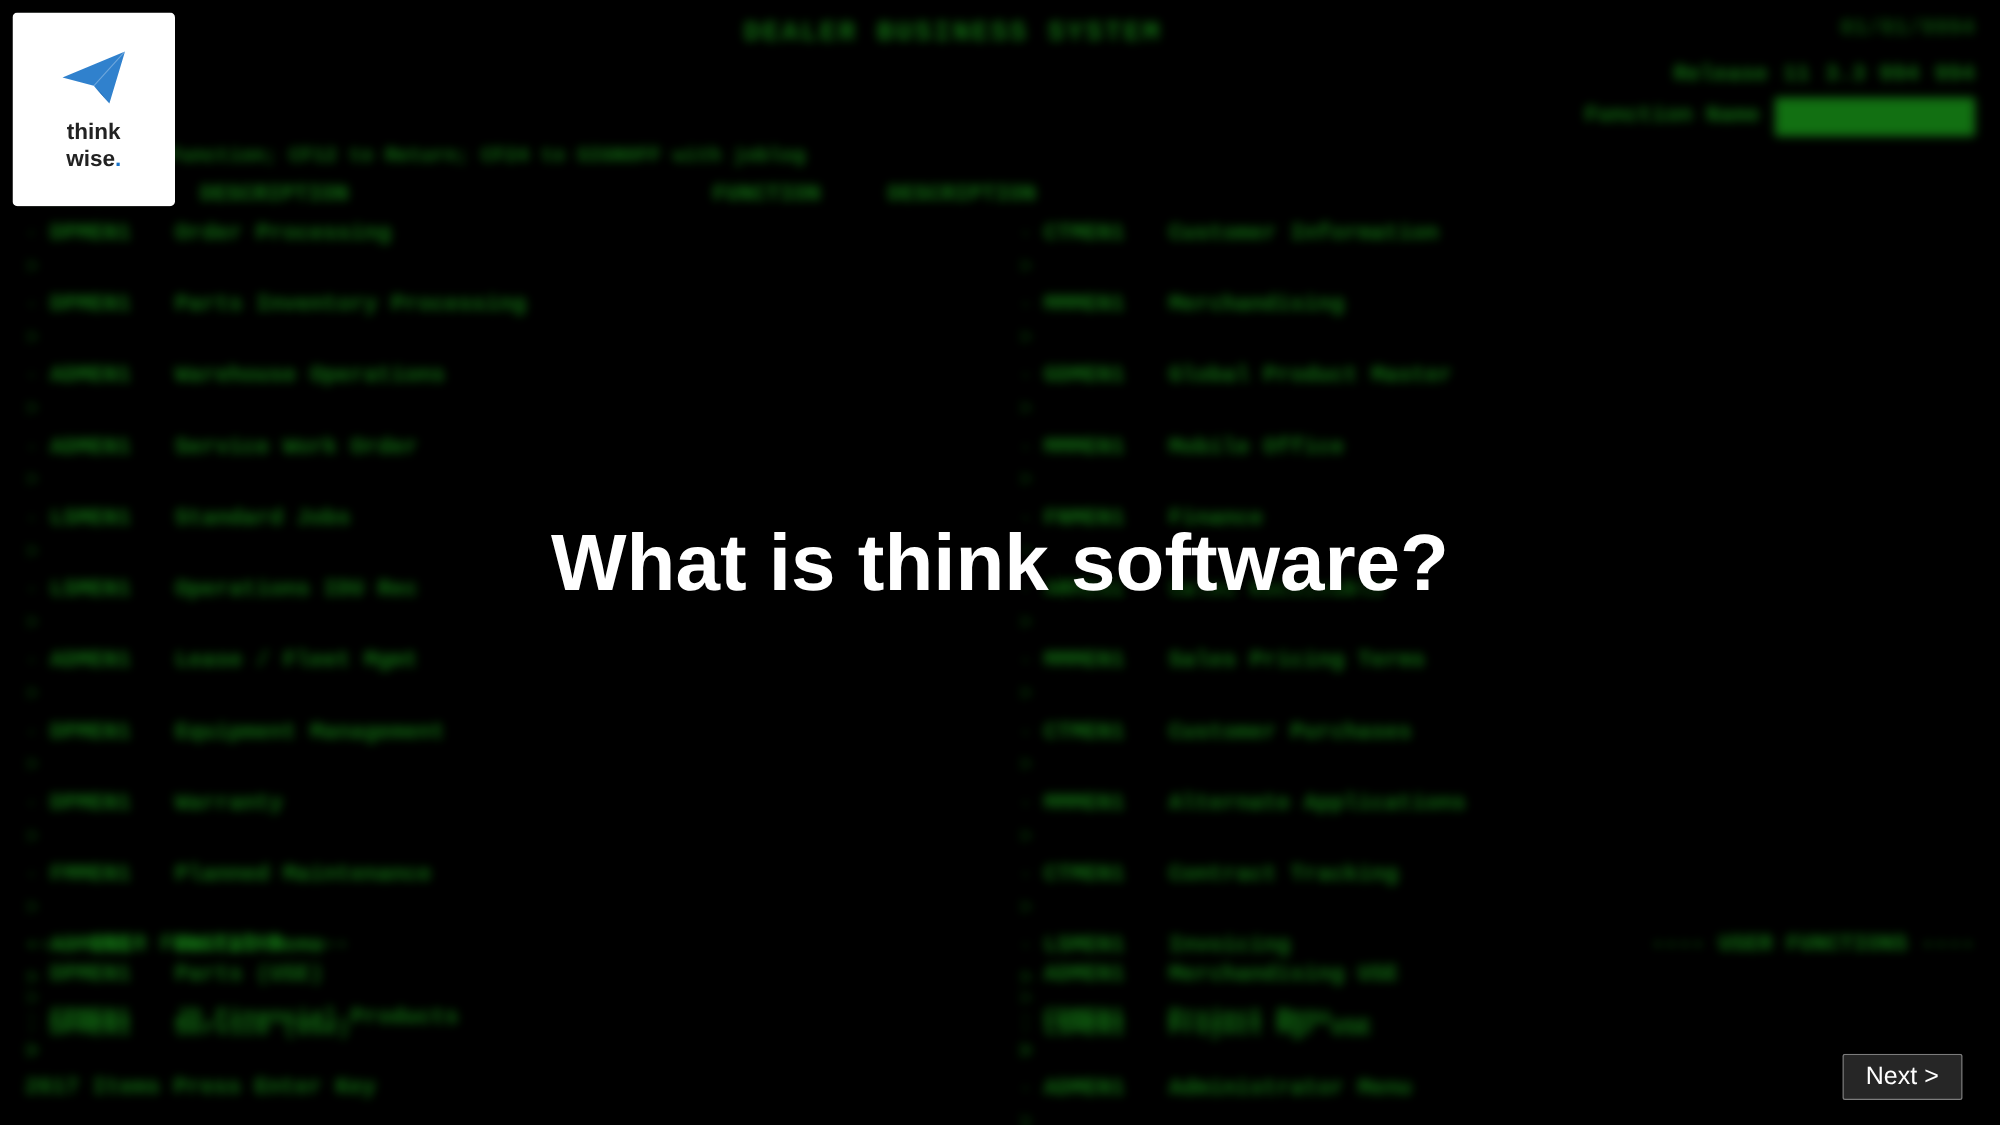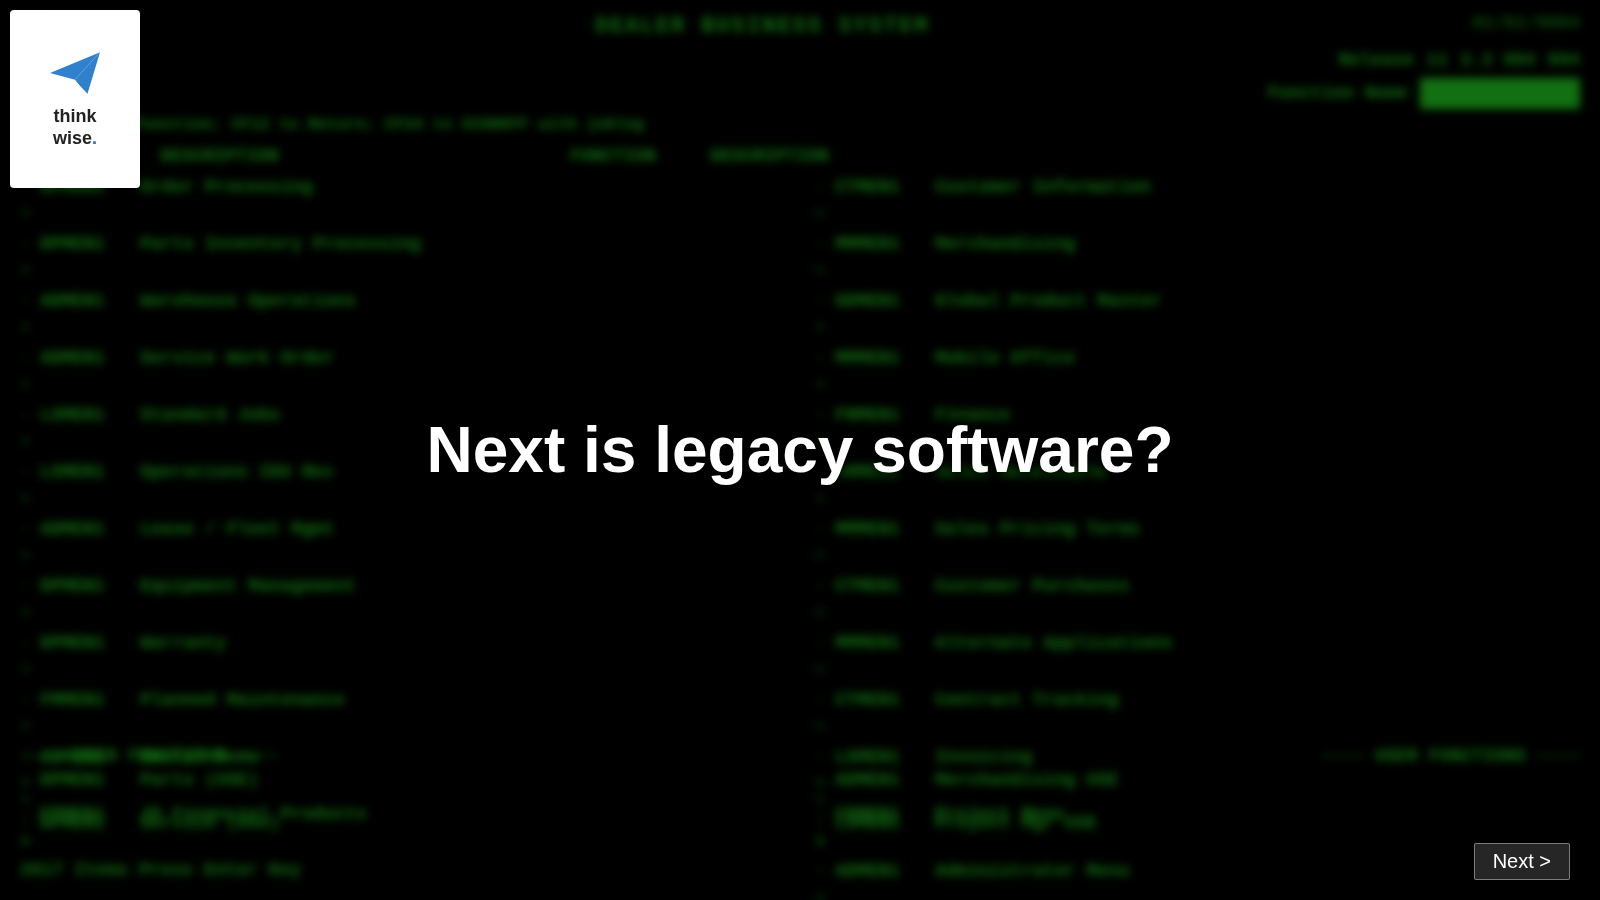--- a/index.html
+++ b/index.html
@@ -45,21 +45,21 @@
       backdrop-filter: blur(3px);
       background: rgba(0,0,0,0.35);
     }
 
     
     .logo-container {
       position: absolute;
       top: 10px;
       left: 10px;
       width: 130px;
-      height: 178px;
+      height: 155px;
       background: #fff;
       border-radius: 4px;
       display: flex;
       flex-direction: column;
       align-items: center;
       justify-content: center;
       z-index: 10;
       padding: 10px;
     }
 
@@ -358,16 +358,16 @@
     <polygon points="35,38 42,45 50,55" fill="#0d5ba8"></polygon>
     <line x1="35" y1="38" x2="65" y2="5" stroke="#fff" stroke-width="1" opacity="0.3"></line>
   </svg>
   <div class="logo-text">
     <div>think</div>
     <div>wise<span class="logo-dot">.</span></div>
   </div>
 </div>
 
 <div class="center-heading">
-  <h1 class="main-title">Next is legacy software?</h1>
+  <h1 class="main-title">What is think software?</h1>
 </div>
 
 <button class="next-btn">Next &gt;</button>
 
 </body></html>

